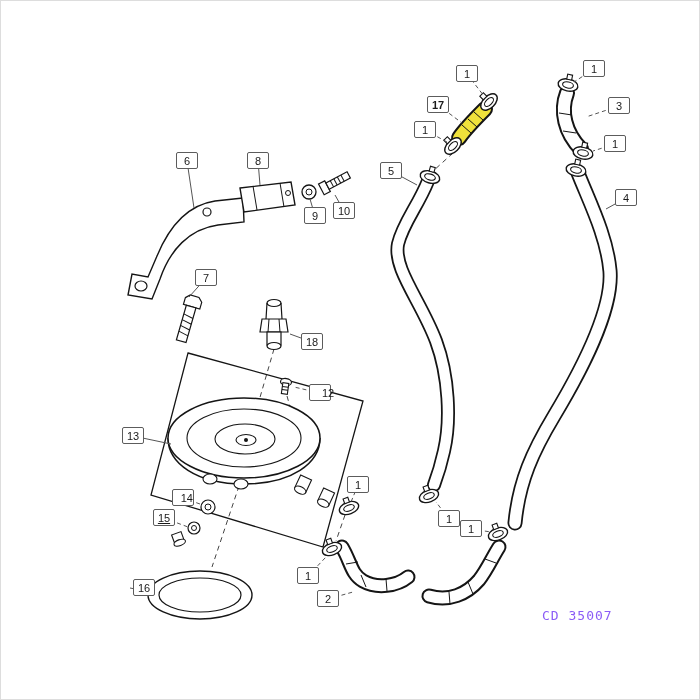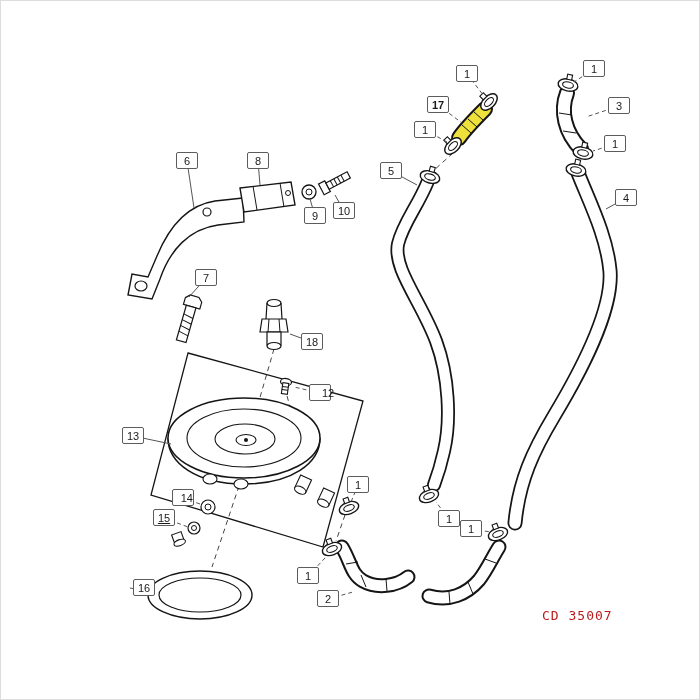--- a/index.html
+++ b/index.html
@@ -10,21 +10,21 @@
   }
   svg.layer{position:absolute;left:0;top:0;}
   #label-layer{position:absolute;left:0;top:0;width:700px;height:700px;pointer-events:none;}
   .part-label{
     position:absolute;width:22px;height:17px;line-height:16px;text-align:center;
     background:#fff;border:1px solid #5c5c5c;border-radius:2px;
     font-size:11px;color:#1a1a1a;box-sizing:border-box;
   }
   .footer-code{
     position:absolute;left:541px;top:607px;
-    font-family:"DejaVu Sans Mono",monospace;font-size:13px;color:#b91c1c;letter-spacing:1px;
+    font-family:"DejaVu Sans Mono",monospace;font-size:13px;color:#8b5cf6;letter-spacing:1px;
   }
   .leader{stroke:#555;stroke-width:1;}
   .leader.dash{stroke-dasharray:4,3;}
   .axis{stroke:#444;stroke-width:1;stroke-dasharray:5,4;fill:none;}
   .ln{stroke:#151515;fill:#fff;}
   .nofill{fill:none;stroke:#151515;}
   .tube-out{fill:none;stroke:#151515;stroke-width:14;stroke-linecap:round;}
   .tube-in{fill:none;stroke:#fff;stroke-width:10.5;stroke-linecap:round;}
   .tick{stroke:#151515;stroke-width:1;fill:none;}
 </style>

